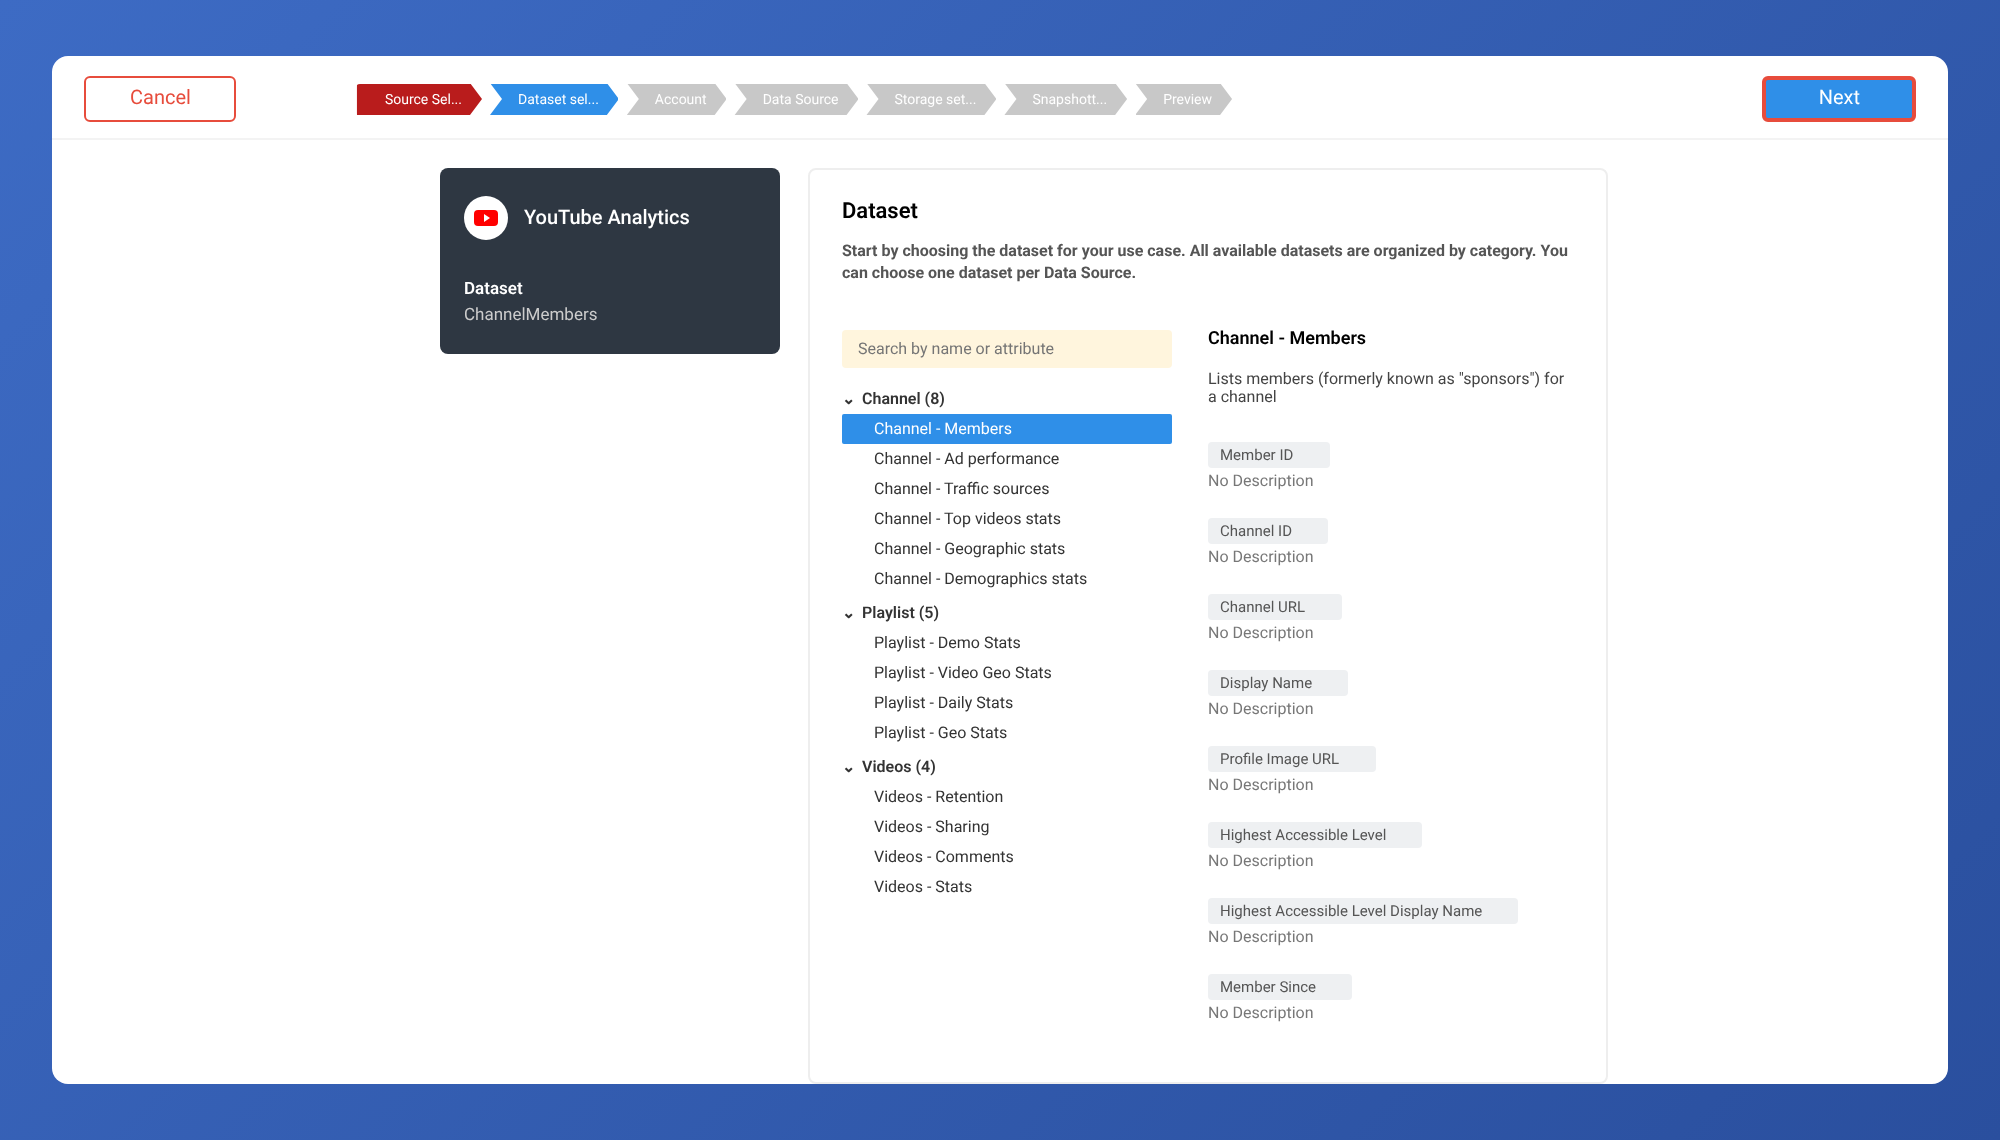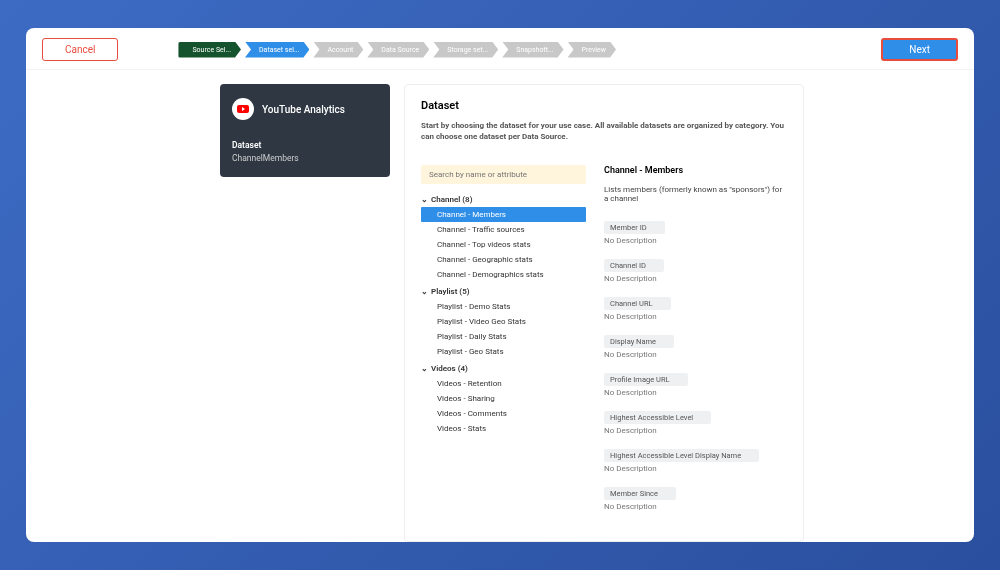--- a/index.html
+++ b/index.html
@@ -3,21 +3,21 @@
 <meta charset="utf-8">
 <style>
   * { box-sizing: border-box; margin: 0; padding: 0; font-family: -apple-system, BlinkMacSystemFont, "Segoe UI", Roboto, Arial, sans-serif; }
   body { width: 1000px; height: 570px; background: linear-gradient(135deg, #3d6bc4 0%, #2a4f9e 100%); padding: 28px 26px; overflow: hidden; border-radius: 18px; }
   .shell { background: #fff; border-radius: 8px; height: 100%; overflow: hidden; display:flex; flex-direction:column; }
   .topbar { display:flex; align-items:center; padding: 10px 16px 8px 16px; gap: 60px; border-bottom:1px solid #f3f3f3; }
   .cancel-btn { border:1px solid #e74c3c; color:#e74c3c; background:#fff; font-size:10px; padding:5px 22px; border-radius:3px; cursor:pointer; }
   .steps { display:flex; align-items:center; flex:1; }
   .step { position:relative; height:16px; display:flex; align-items:center; padding:0 10px 0 14px; font-size:7px; color:#fff; background:#c8c8c8; margin-right:4px; clip-path: polygon(0 0, calc(100% - 6px) 0, 100% 50%, calc(100% - 6px) 100%, 0 100%, 6px 50%); white-space:nowrap; }
   .step:first-child { clip-path: polygon(0 0, calc(100% - 6px) 0, 100% 50%, calc(100% - 6px) 100%, 0 100%); border-top-left-radius:2px; border-bottom-left-radius:2px;}
-  .step.done { background:#14532d; }
+  .step.done { background:#b91c1c; }
   .step.active { background:#2f8fe8; }
   .next-btn { background:#2f8fe8; color:#fff; border:2px solid #e74c3c; font-size:10px; padding:4px 26px; border-radius:3px; cursor:pointer; }
 
   .body { display:flex; gap:14px; padding:14px 14px 0 162px; flex:1; overflow:hidden;}
   .left-card { width:170px; background:#2e3742; border-radius:4px; padding:14px 12px; color:#fff; align-self:flex-start;margin-left:32px;}
   .brand { display:flex; align-items:center; gap:8px; margin-bottom:20px;}
   .brand-icon { width:22px; height:22px; background:#fff; border-radius:50%; display:flex; align-items:center; justify-content:center; }
   .brand-icon .yt { width:12px; height:8px; background:#ff0000; border-radius:2px; display:flex; align-items:center; justify-content:center;}
   .brand-icon .yt::after { content:""; border-left:3px solid #fff; border-top:2px solid transparent; border-bottom:2px solid transparent; margin-left:1px;}
   .brand-title { font-size:10px; font-weight:500;}
@@ -81,20 +81,21 @@
       <div class="two-col">
         <div class="col-left">
           <input class="search" placeholder="Search by name or attribute" style="">
           <div class="tree" id="tree">
               <div class="tree-group">
                 <div class="group-head">
                   <span class="chev">⌄</span>
                   <span>Channel (8)</span>
                 </div>
                 <div class="tree-item selected">Channel - Members</div>
+                <div class="tree-item">Channel - Ad performance</div>
                 <div class="tree-item">Channel - Traffic sources</div>
                 <div class="tree-item">Channel - Top videos stats</div>
                 <div class="tree-item">Channel - Geographic stats</div>
                 <div class="tree-item">Channel - Demographics stats</div>
               </div>
               <div class="tree-group">
                 <div class="group-head">
                   <span class="chev">⌄</span>
                   <span>Playlist (5)</span>
                 </div>

